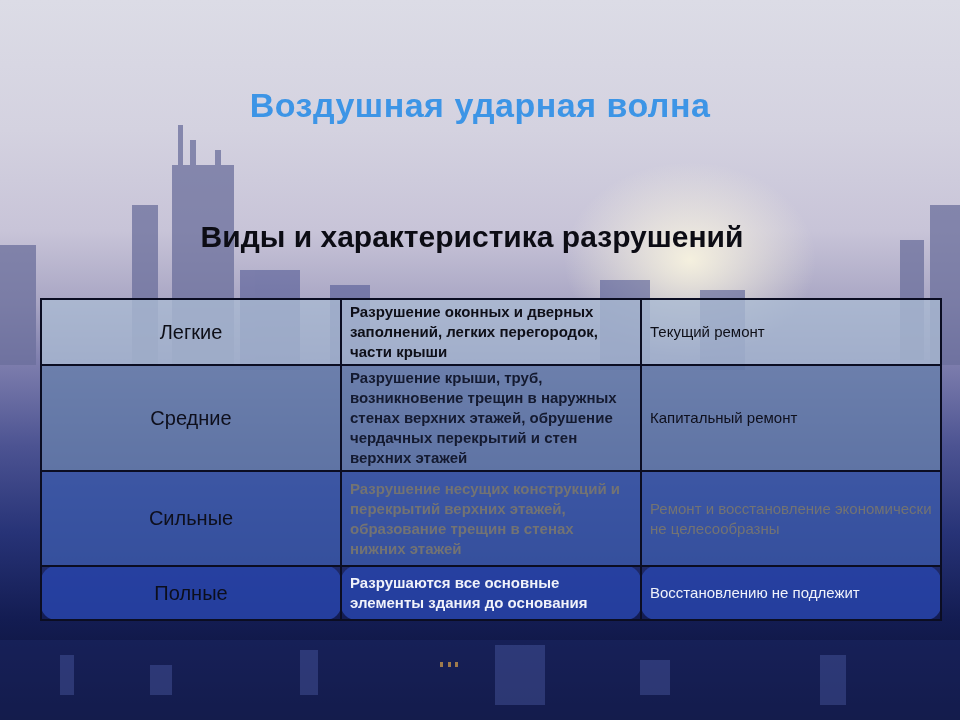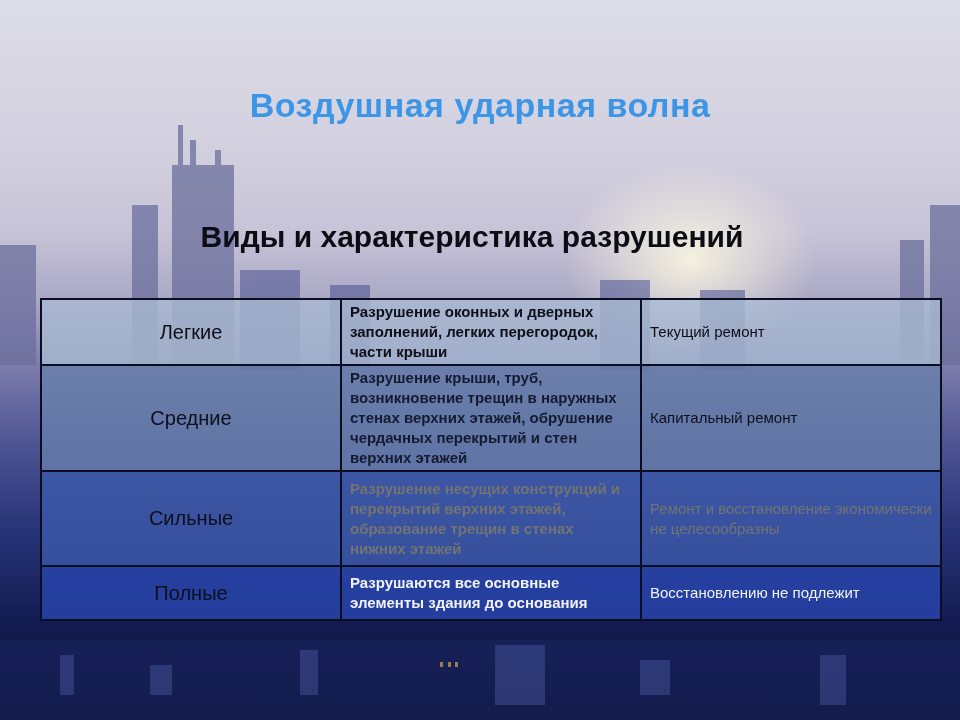--- a/index.html
+++ b/index.html
@@ -33,21 +33,21 @@
   .c1 { width: 164px; text-align: center; }
   .c2 { width: 512px; }
   .c3 { width: 170px; text-align: center; }
   .kind { font-size: 20px; font-weight: normal; text-align: center; }
   .state { font-size: 15px; font-weight: bold; line-height: 20px; }
   .repair { font-size: 15px; font-weight: normal; line-height: 20px; }
   tr.r1 td { background: rgba(170,186,210,0.80); color: #0e0f18; height: 48px; }
   tr.r2 td { background: rgba(104,128,172,0.78); color: #0e0f1c; height: 68px; }
   tr.r3 td { background: rgba(60,90,170,0.80); color: #737373; height: 89px; }
   tr.r3 td.kind { color: #0e0f1c; }
-  tr.r4 td { background: rgba(40,68,170,0.85); color: #f0f2fa; height: 48px; }
+  tr.r4 td { background: rgba(40,68,170,0.85); color: #f0f2fa; height: 48px; border-radius: 15px; }
   tr.r4 td.kind { color: #0c0e1c; }
   tr.r2 td.state { color: #141a30; }
 </style>
 </head>
 <body>
 
 <svg class="skyline" viewBox="0 0 960 720" xmlns="http://www.w3.org/2000/svg">
   <g fill="#6b6f9c" opacity="0.75">
     <rect x="172" y="165" width="62" height="200"></rect>
     <rect x="178" y="125" width="5" height="45"></rect>

